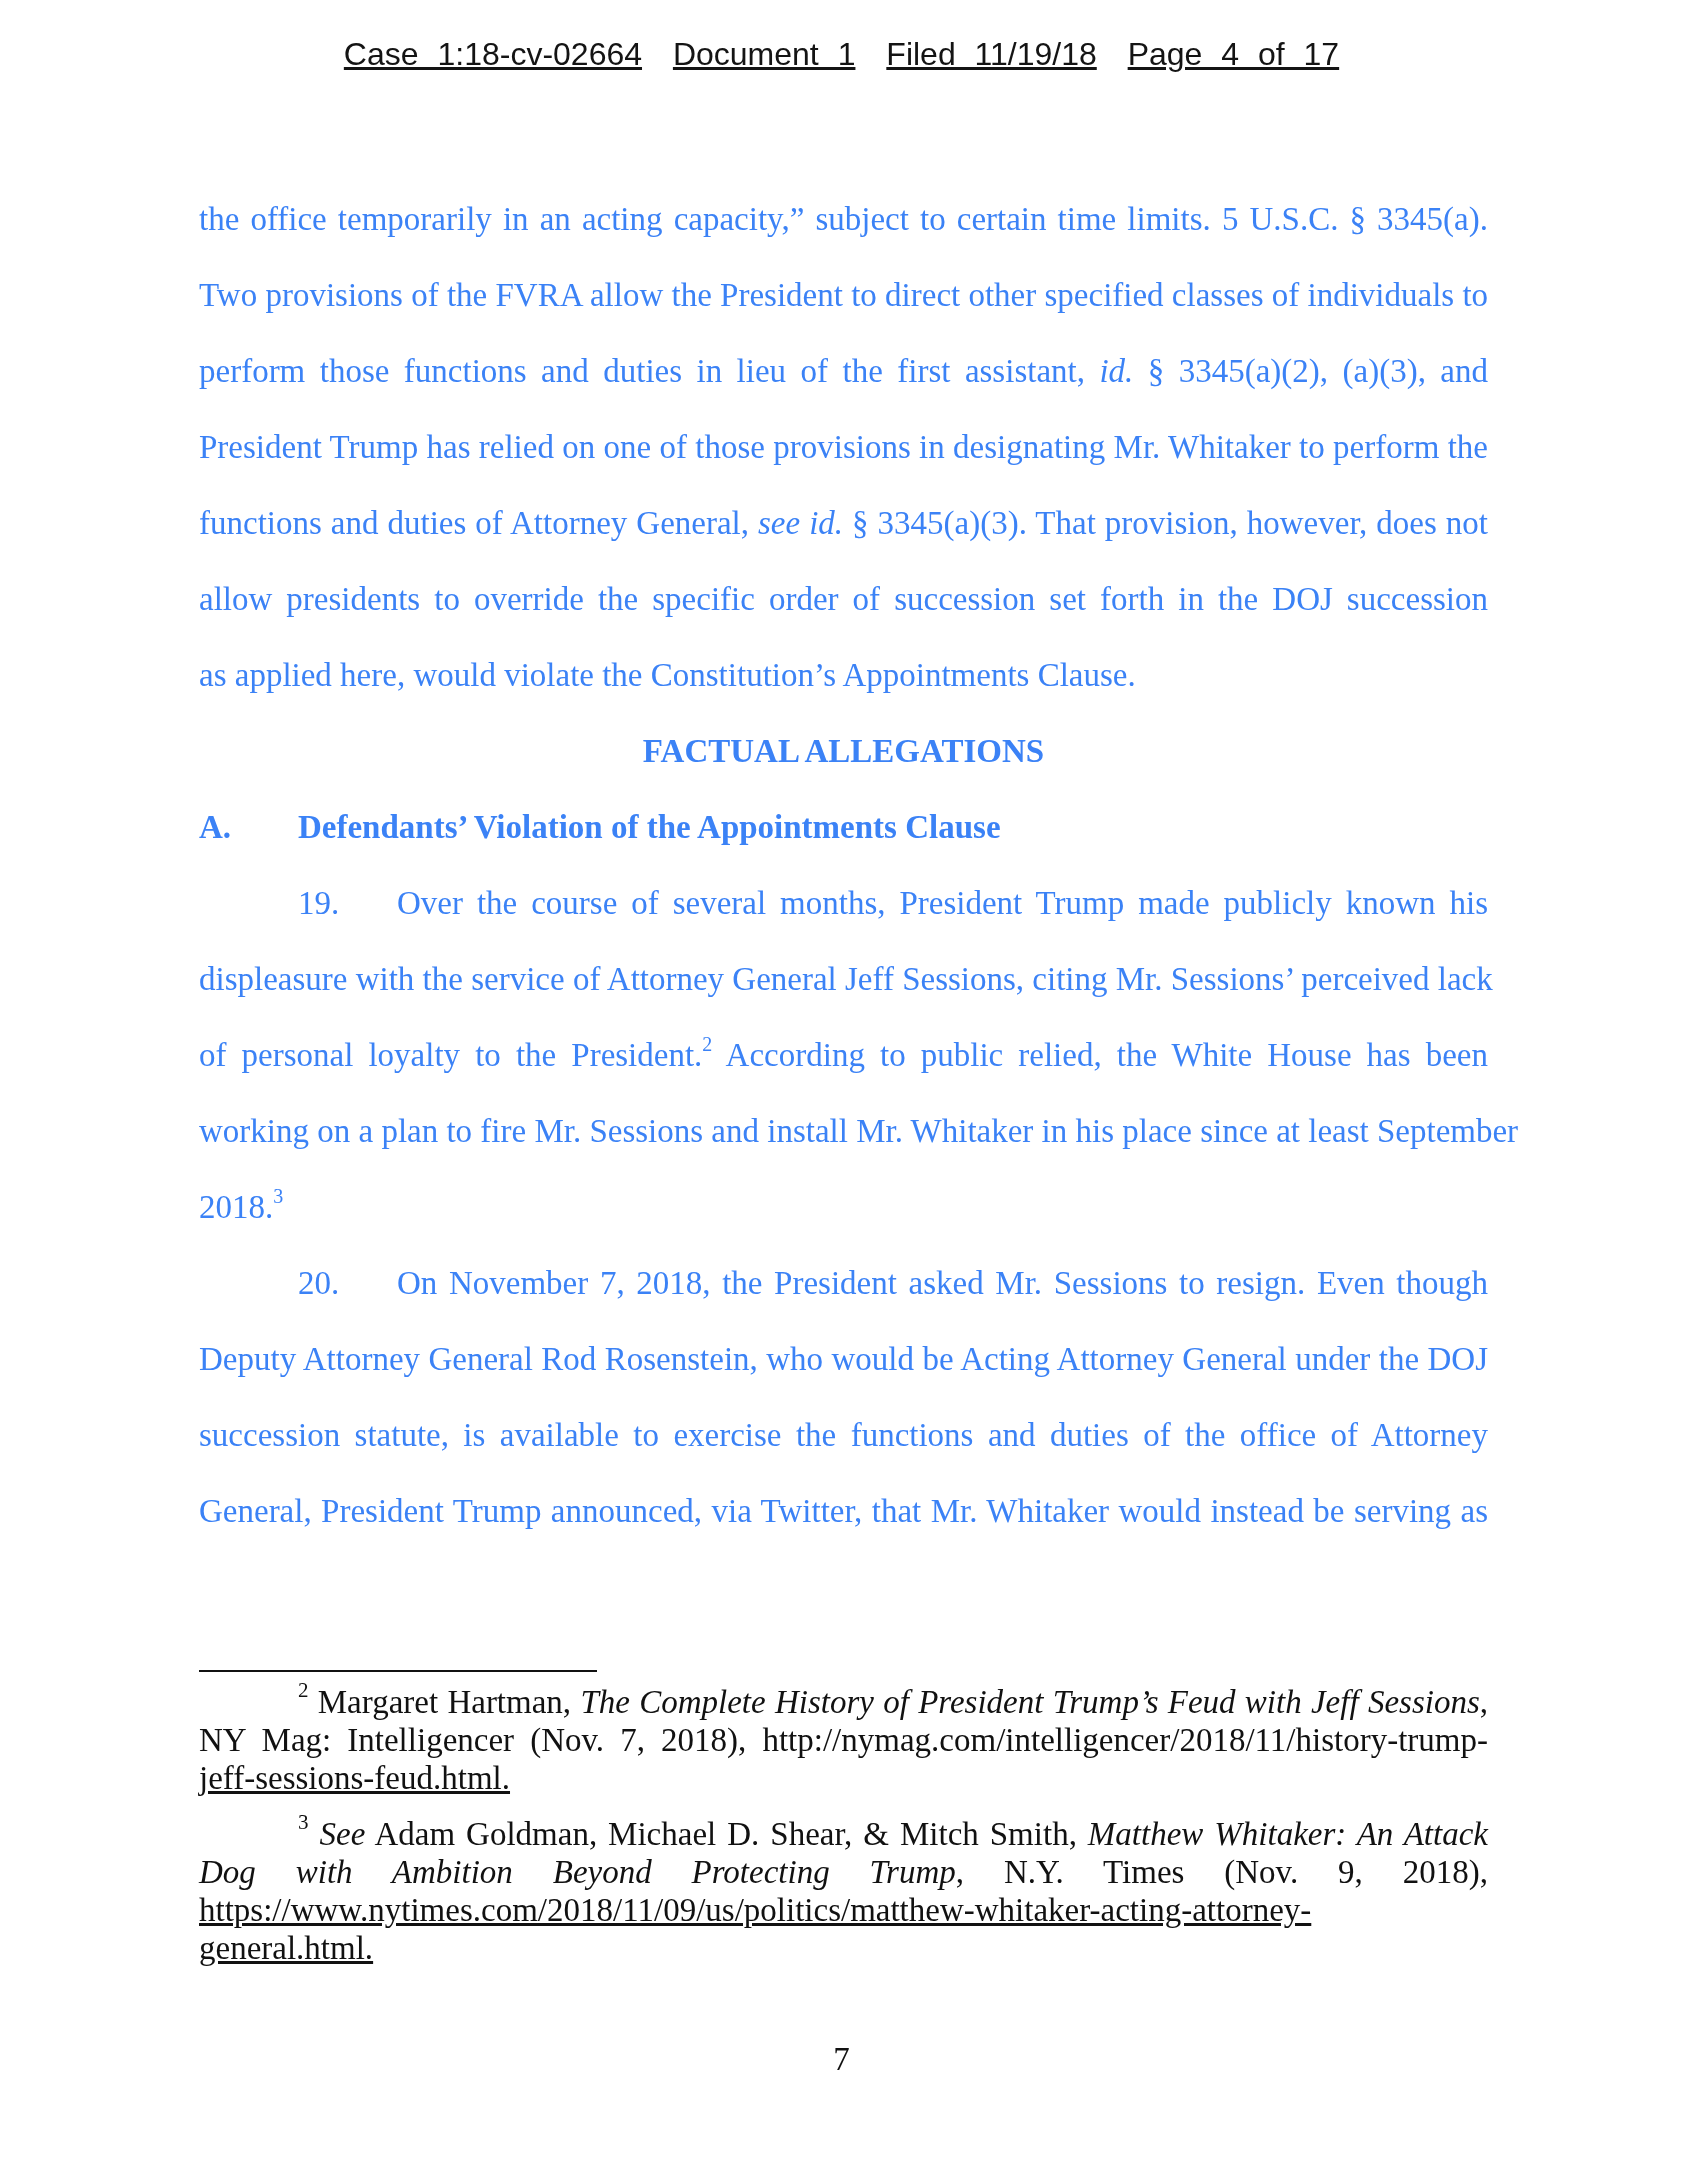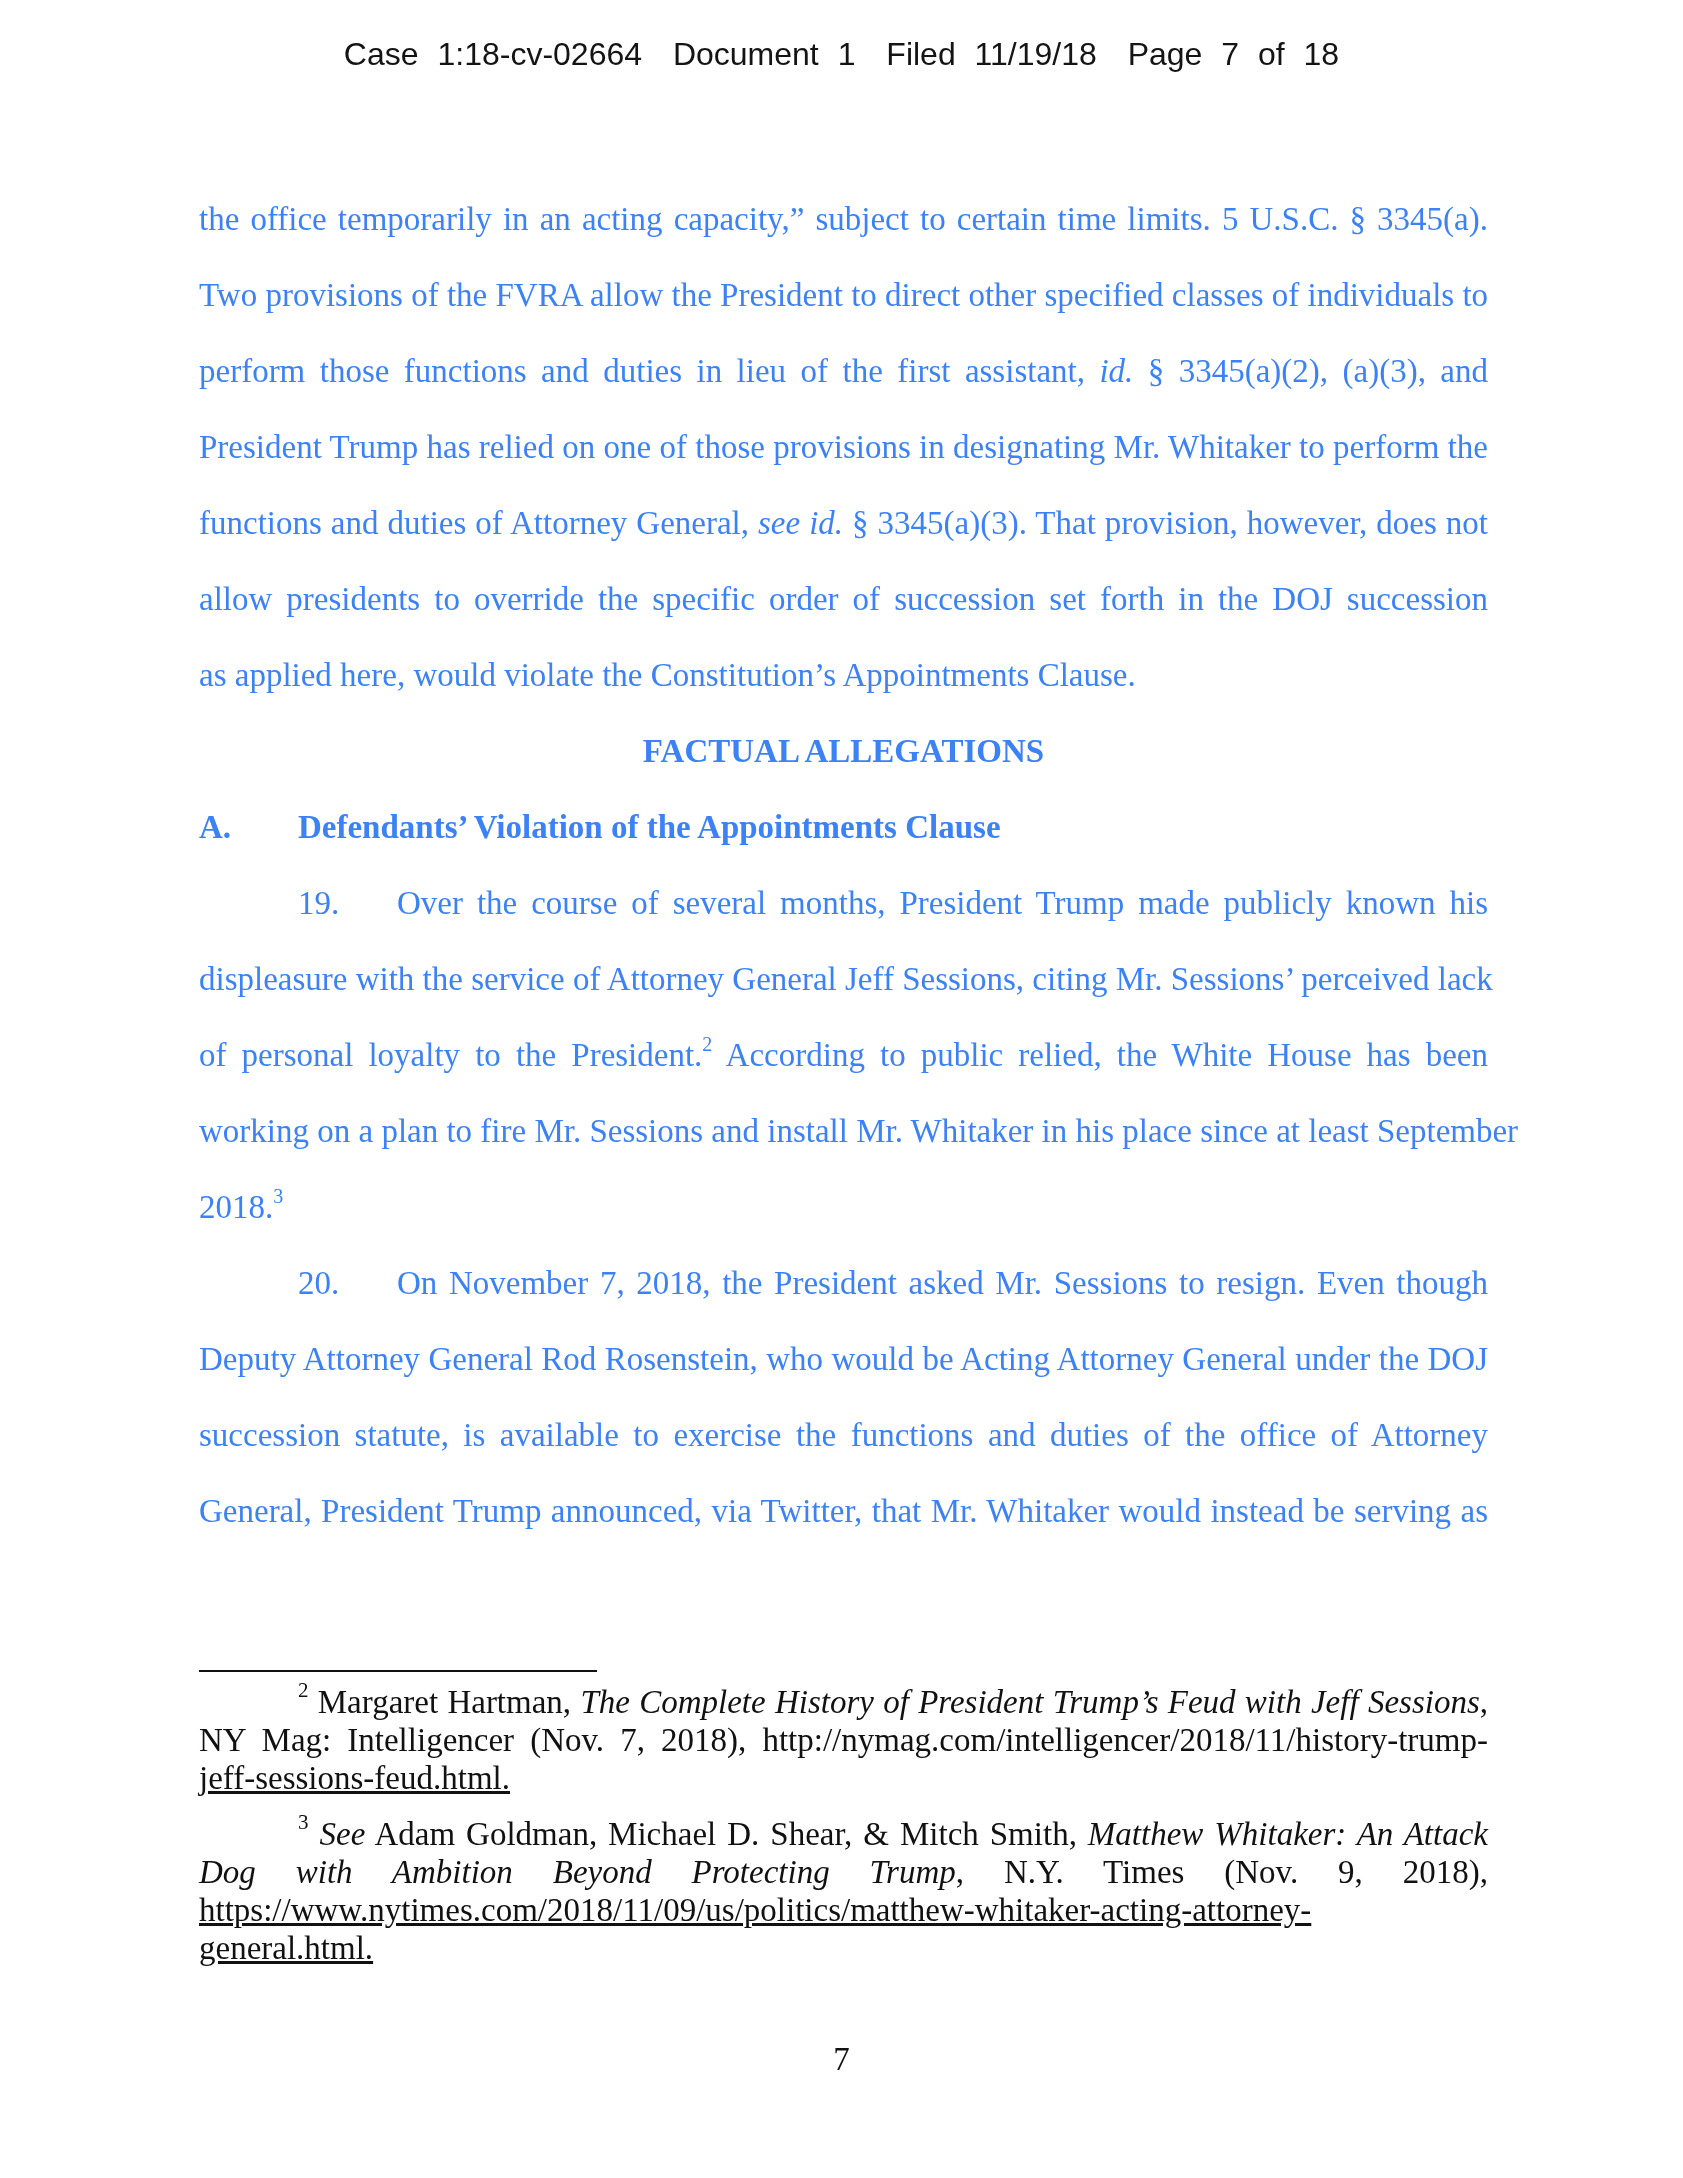--- a/index.html
+++ b/index.html
@@ -2,21 +2,21 @@
 <html><head>
   <meta charset="utf-8">
   <style>
     html, body { margin: 0; padding: 0; background: #ffffff; }
     body { width: 1683px; height: 2178px; position: relative; overflow: hidden; color: #111111; }
     .page-header {
       position: absolute; top: 36px; left: 0; width: 1683px; text-align: center;
       font-family: "Liberation Sans", sans-serif; font-size: 32px; letter-spacing: 0px;
       word-spacing: 10px; color: #141414;
     }
-    .page-header span { margin: 0 6px; }
+    .page-header span { margin: 0 6px; text-decoration: underline; }
     .body-text {
       position: absolute; left: 199px; width: 1289px; top: 196px;
       font-family: "Liberation Serif", serif; font-size: 33px; color: #3b82f6;
     }
     .line {
       height: 76px; line-height: 46px; white-space: nowrap; overflow: visible;
       text-align: justify; text-align-last: justify;
     }
     .line.last { text-align: left; text-align-last: left; }
     .line.center { text-align: right; text-align-last: center; font-weight: bold; }
@@ -45,21 +45,21 @@
       font-family: "Liberation Serif", serif; font-size: 33px; color: #111111;
     }
   </style>
 </head>
 <body>
 
 <div class="page-header">
   <span>Case 1:18-cv-02664</span>
   <span>Document 1</span>
   <span>Filed 11/19/18</span>
-  <span>Page 7 of 18</span>
+  <span>Page 4 of 17</span>
 </div>
 
 <div class="body-text">
   <div class="line">the office temporarily in an acting capacity,” subject to certain time limits. 5 U.S.C. § 3345(a).</div>
   <div class="line">Two provisions of the FVRA allow the President to direct other specified classes of individuals to</div>
   <div class="line"><span>perform those functions and duties in lieu of the first assistant, </span><i>id.</i><span> § 3345(a)(2), (a)(3), and</span></div>
   <div class="line">President Trump has relied on one of those provisions in designating Mr. Whitaker to perform the</div>
   <div class="line"><span>functions and duties of Attorney General, </span><i>see id.</i><span> § 3345(a)(3). That provision, however, does not</span></div>
   <div class="line">allow presidents to override the specific order of succession set forth in the DOJ succession</div>
   <div class="line last">as applied here, would violate the Constitution’s Appointments Clause.</div>

